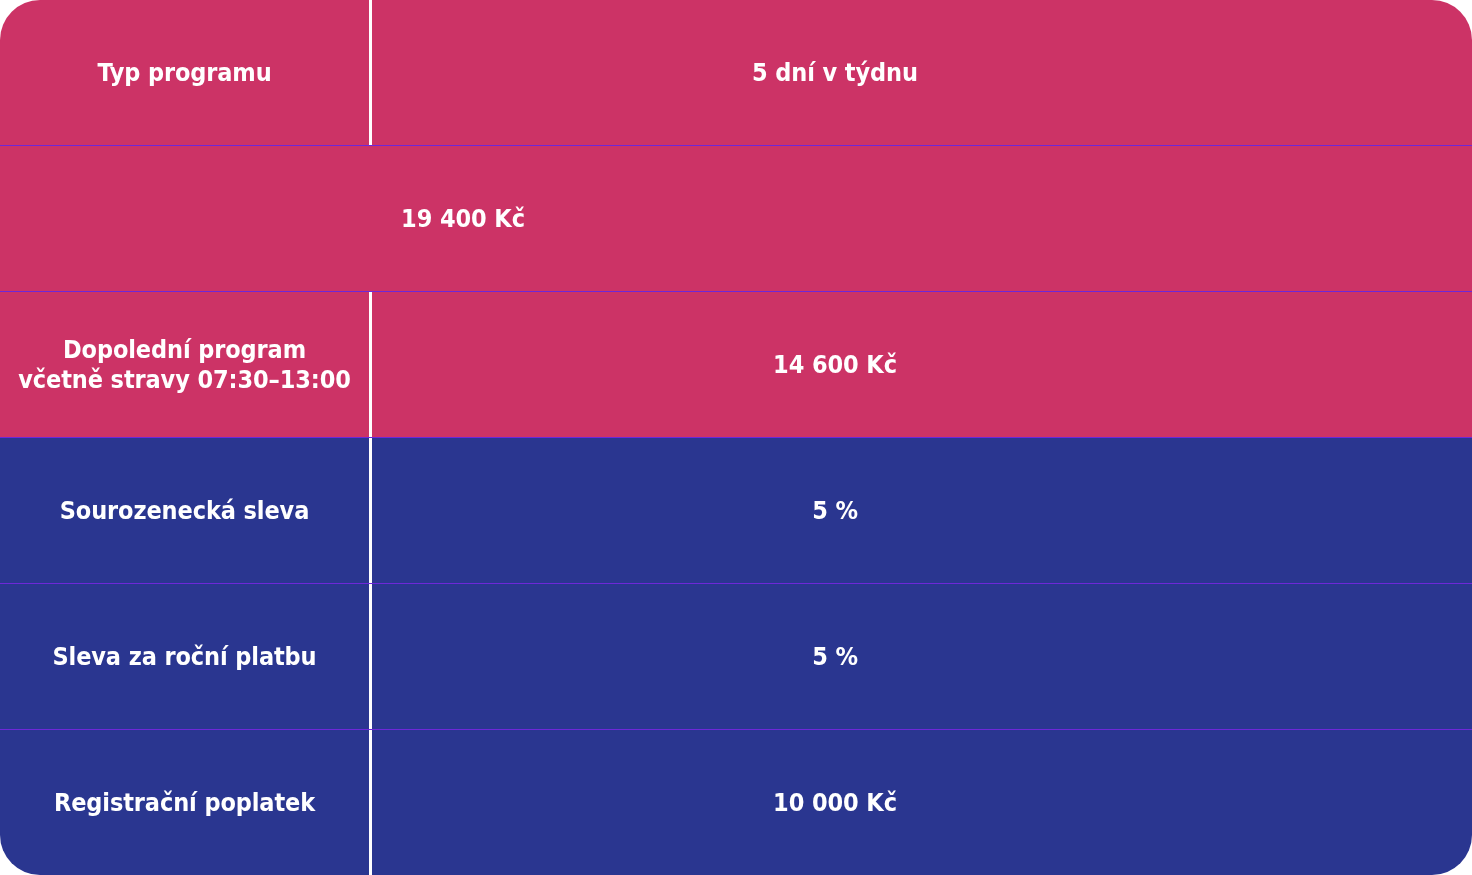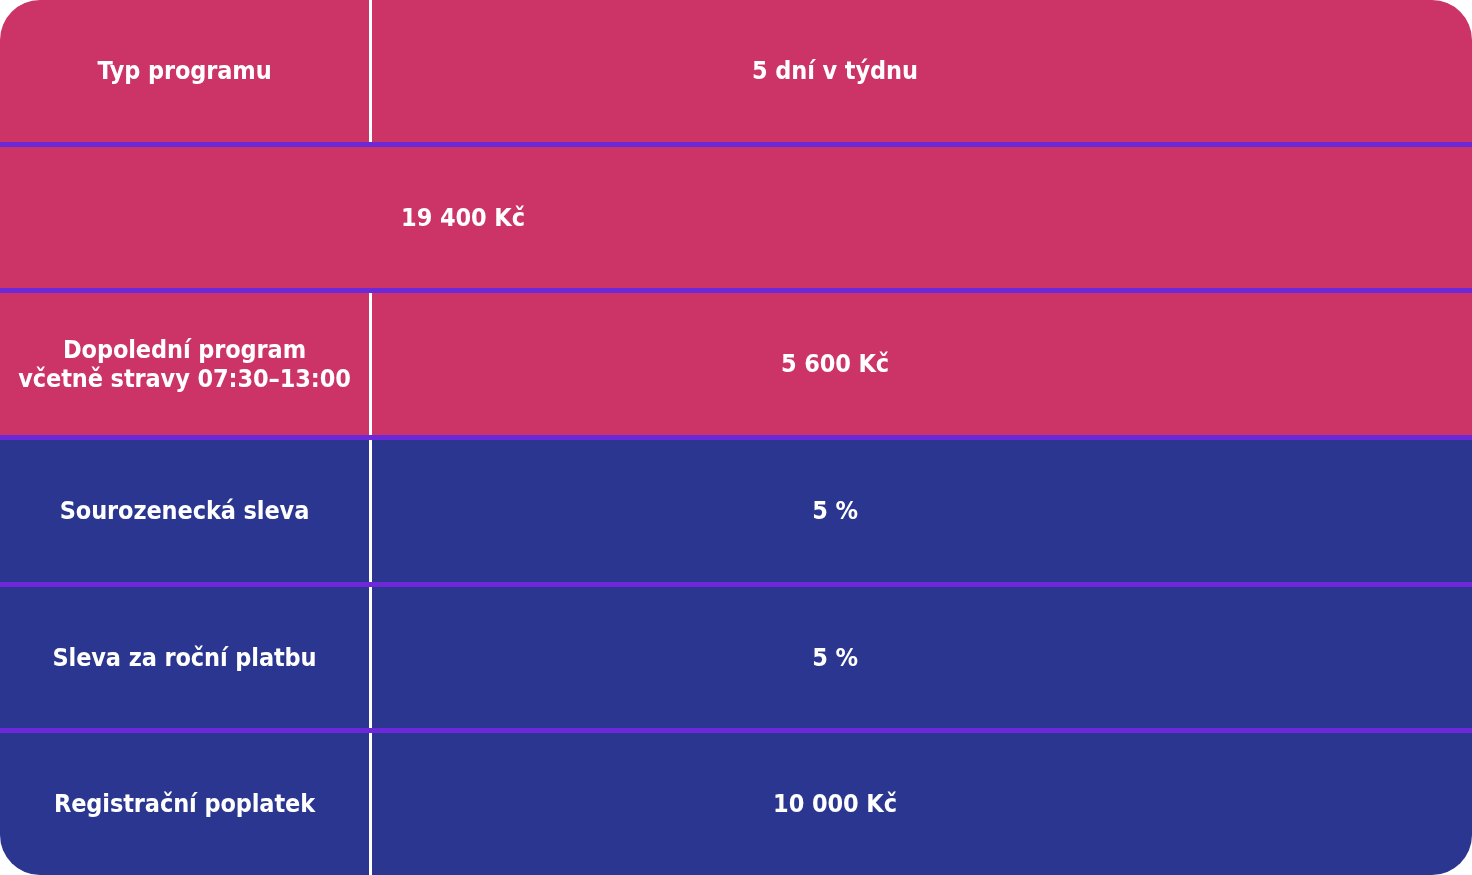--- a/index.html
+++ b/index.html
@@ -20,21 +20,21 @@
     flex-direction: column;
     border-radius: 40px;
     overflow: hidden;
     background: #ffffff;
   }
 
   .price-row {
     display: flex;
     flex: 1 1 0;
     min-height: 0;
-    border-bottom: 5px solid #6d28d9;
+    border-bottom: 1px solid #6d28d9;
   }
   .price-row:last-child { border-bottom: none; border-radius: 19px; }
 
   .price-row.theme-crimson .cell { background: #cc3366; }
   .price-row.theme-navy    .cell { background: #2a3690; }
 
   .cell {
     display: flex;
     align-items: center;
     justify-content: center;
@@ -88,21 +88,21 @@
       <span class="value-inner">19 400 Kč</span>
     </div>
   </div>
 
   <div class="price-row theme-crimson">
     <div class="cell cell-label">
       <span class="label-text">Dopolední program
 včetně stravy 07:30–13:00</span>
     </div>
     <div class="cell cell-value">
-      <span class="value-inner">5 600 Kč</span>
+      <span class="value-inner">14 600 Kč</span>
     </div>
   </div>
 
   <div class="price-row theme-navy">
     <div class="cell cell-label">
       <span class="label-text">Sourozenecká sleva</span>
     </div>
     <div class="cell cell-value">
       <span class="value-inner">5 %</span>
     </div>

